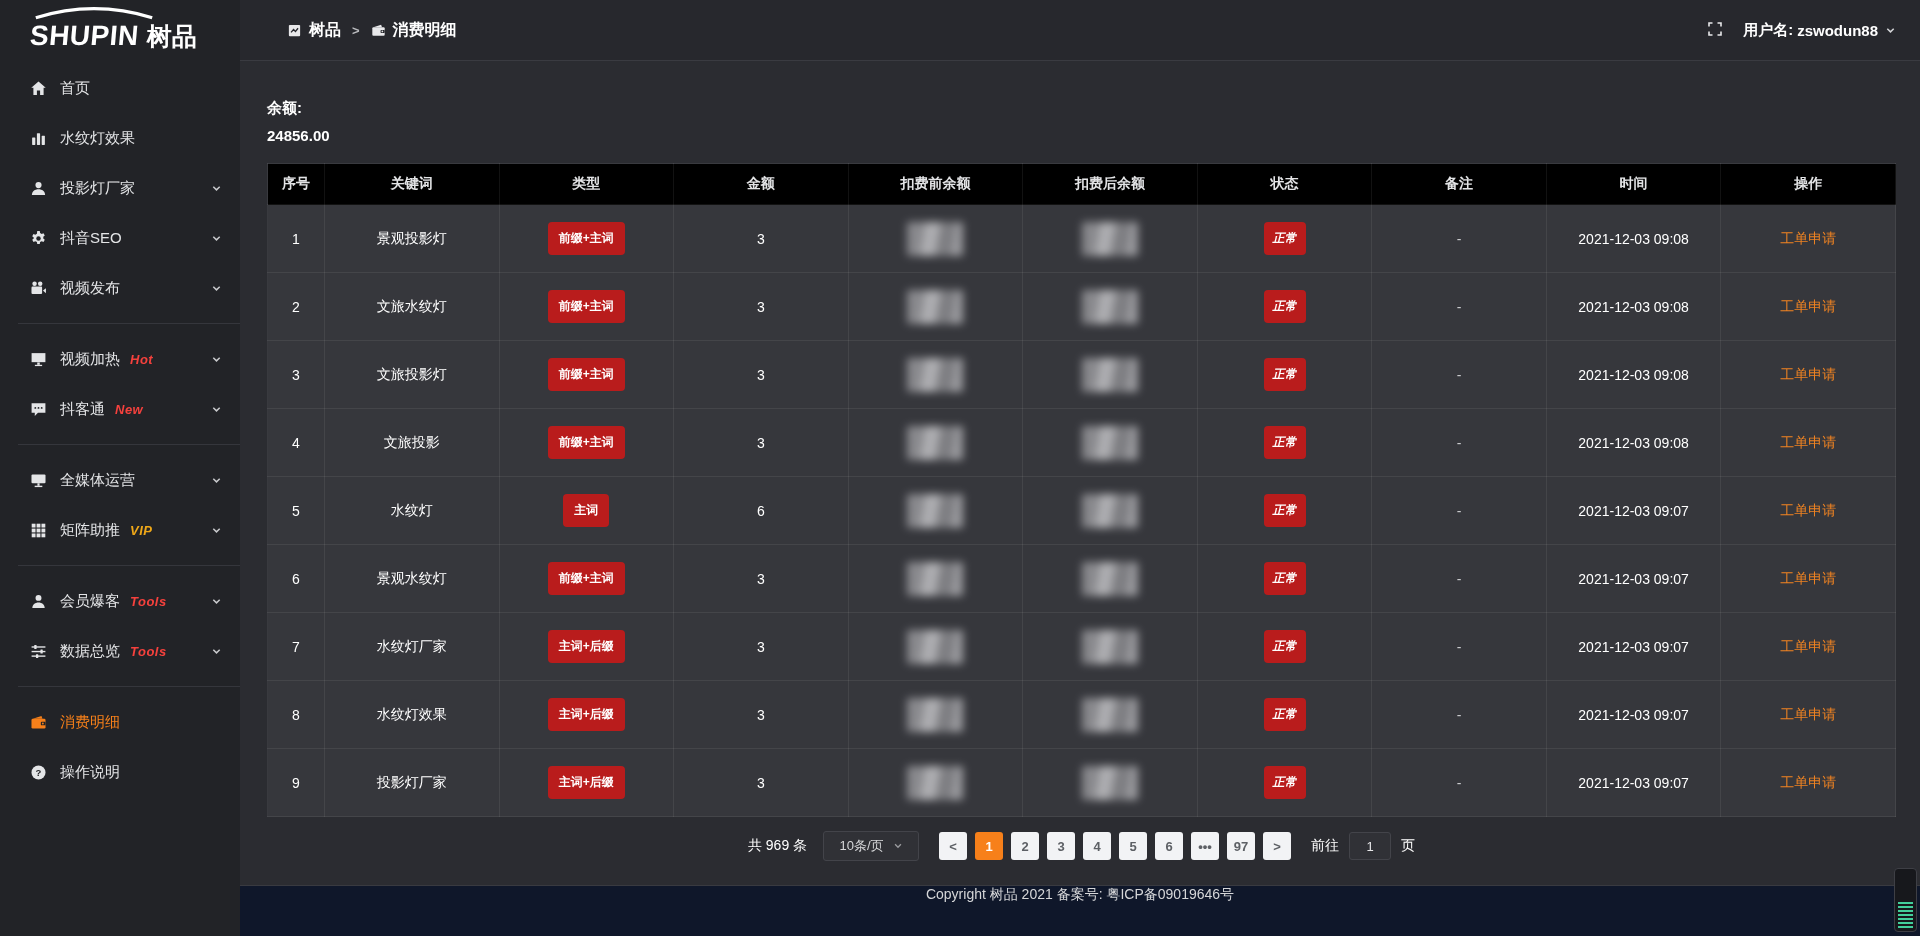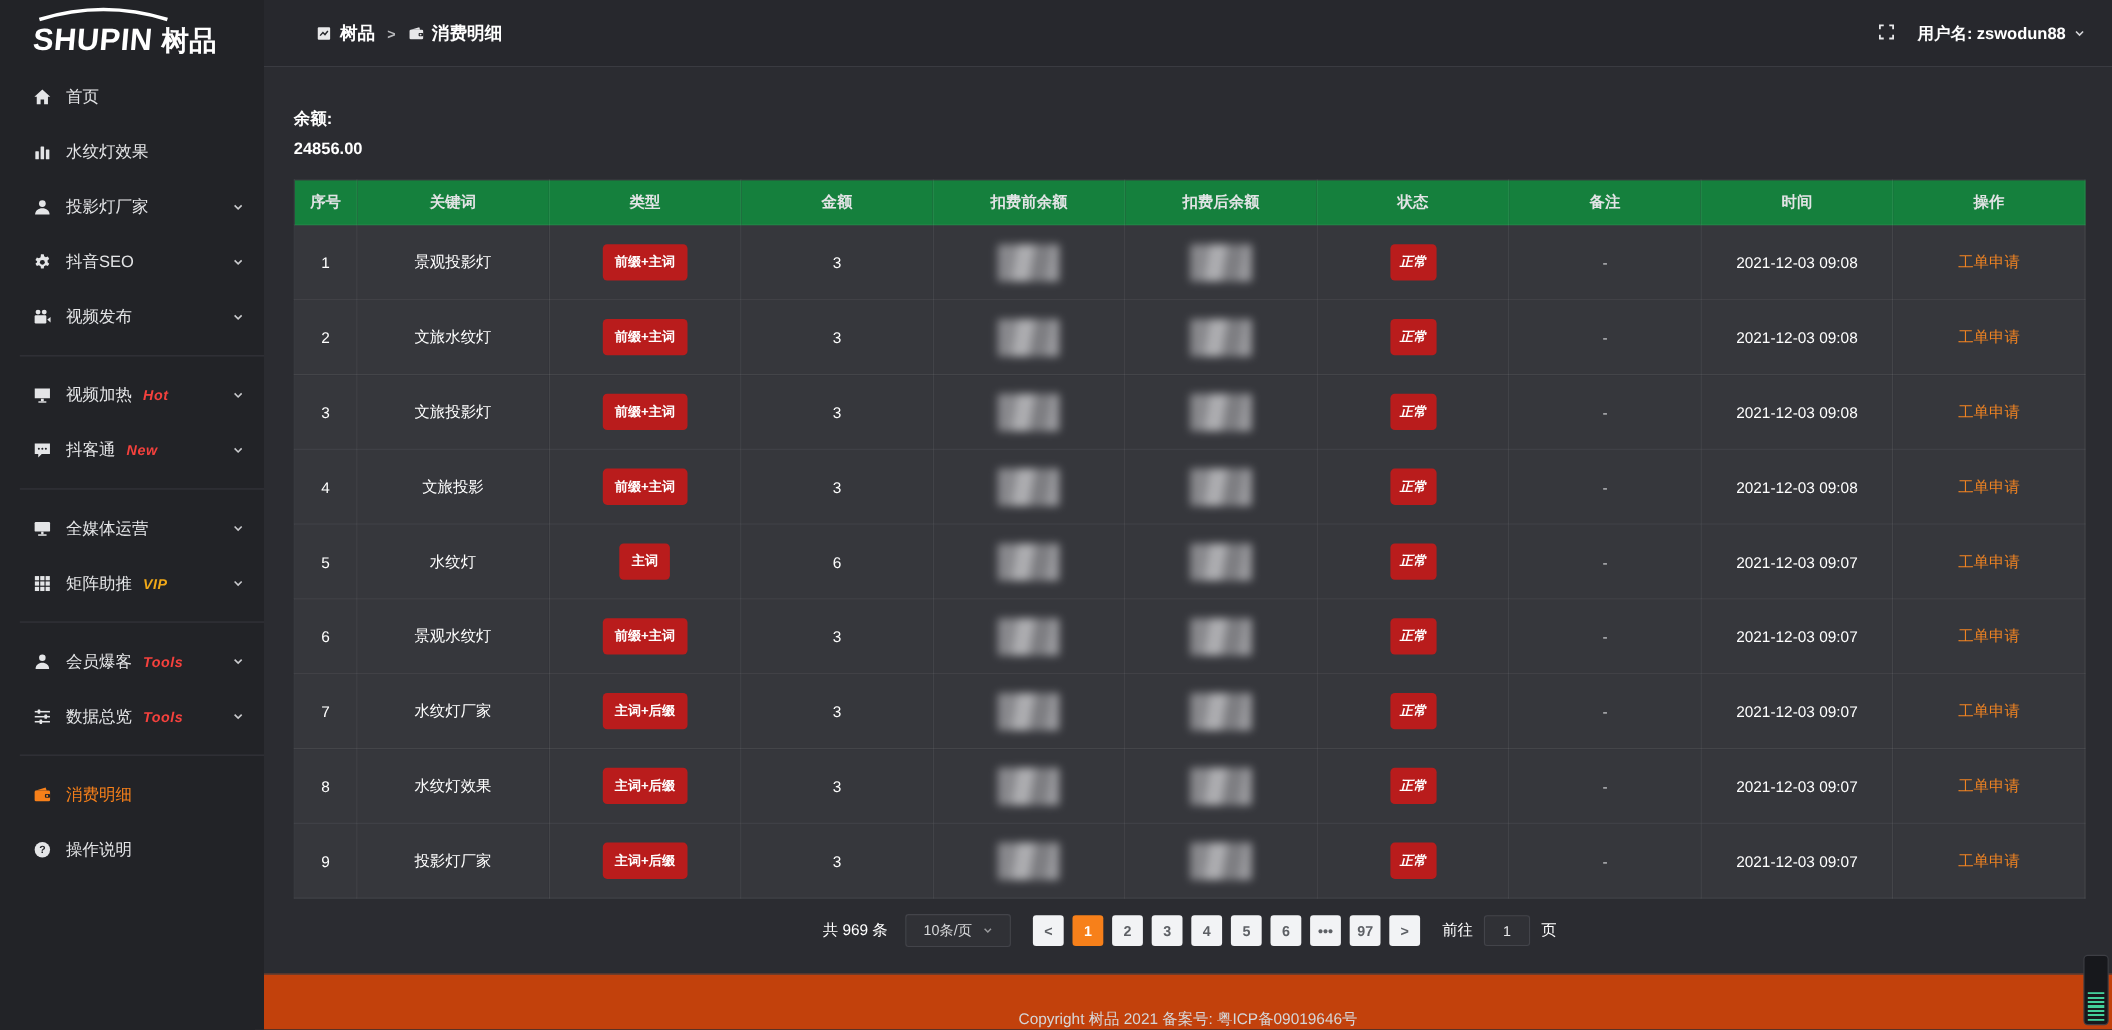--- a/index.html
+++ b/index.html
@@ -42,42 +42,42 @@
   .fs-icon svg { width: 100%; height: 100%; }
   .user-wrap { display: flex; align-items: center; gap: 4px; cursor: pointer; font-weight: bold; }
   .user-chev { width: 11px; height: 11px; color: #d5d6d9; display: inline-flex; margin-left: 3px; }
   .user-chev svg { width: 100%; height: 100%; }
 
   
   .content { position: absolute; left: 240px; right: 0; top: 62px; bottom: 51px; padding: 0 24px 0 27px; }
   .balance { margin-top: 37px; font-size: 15px; font-weight: bold; display: flex; gap: 9px; flex-direction: column; }
 
   table { width: 100%; border-collapse: collapse; table-layout: fixed; margin-top: 19px; }
-  thead th { background: #15803d; height: 41px; font-size: 14px; font-weight: bold; color: #e3e4e6; border: 1px solid rgba(255,255,255,.07); }
+  thead th { background: #000000; height: 41px; font-size: 14px; font-weight: bold; color: #e3e4e6; border: 1px solid rgba(255,255,255,.07); }
   tbody td { background: #36373c; height: 68px; text-align: center; vertical-align: middle; font-size: 14px; color: #fff; border: 1px solid rgba(255,255,255,.07); }
   .badge { display: inline-block; background: #b91c1c; color: #fff; font-size: 12px; border-radius: 4px; padding: 8px 11px; font-weight: bold; }
   .badge.status { padding: 8px 9px; font-style: italic; }
   .note-cell { color: #c9cacd; }
   .action-link { color: #ef8322; cursor: pointer; }
   .blurred { width: 56px; height: 34px; margin: 0 auto; filter: blur(4px); border-radius: 2px; opacity: .85;
     background: linear-gradient(100deg, #97979b 0 30%, #c2c2c5 30% 55%, #8a8a8e 55% 80%, #ababaf 80%); }
 
   
   .pagination { margin-top: 14px; display: flex; align-items: center; justify-content: center; gap: 8px; font-size: 14px; }
   .pg-total { margin-right: 8px; }
   .page-size { width: 96px; height: 30px; background: #303136; border: 1px solid #43444a; border-radius: 3px; display: flex; align-items: center; justify-content: center; gap: 9px; font-size: 13px; color: #d6d7d9; cursor: pointer; margin-right: 12px; }
   .ps-chev { width: 10px; height: 10px; color: #9a9b9e; display: inline-flex; }
   .ps-chev svg { width: 100%; height: 100%; }
   .pg-btn { min-width: 28px; height: 28px; padding: 0 5px; background: #f2f3f5; color: #5d6065; border-radius: 3px; display: flex; align-items: center; justify-content: center; font-size: 13px; font-weight: bold; cursor: pointer; }
   .pg-btn.active { background: #f7801a; color: #fff; }
   .pg-goto { display: flex; align-items: center; gap: 10px; margin-left: 12px; }
   .goto-input { width: 42px; height: 28px; background: #303136; border: 1px solid #43444a; border-radius: 3px; color: #e8e8ea; text-align: center; font-size: 13px; font-family: inherit; }
 
   
-  .footer { position: absolute; left: 240px; right: 0; bottom: 0; height: 51px; background: #c2410c; border-top: 1px solid #393a40; display: flex; align-items: flex-end; justify-content: center; font-size: 14px; color: #d5d6d8; }
+  .footer { position: absolute; left: 240px; right: 0; bottom: 0; height: 51px; background: #0f172a; border-top: 1px solid #393a40; display: flex; align-items: flex-start; justify-content: center; font-size: 14px; color: #d5d6d8; }
 
   .corner-widget { position: absolute; right: 3px; bottom: 4px; width: 23px; height: 64px; background: #17181c; border: 1px solid #3e3f45; border-radius: 4px; z-index: 5; }
   .corner-widget::after { content: ""; position: absolute; left: 3px; right: 3px; bottom: 3px; height: 26px;
     background: repeating-linear-gradient(to bottom, #43cf9b 0 2px, transparent 2px 4px); }
 </style>
 </head>
 <body>
 
 <aside class="sidebar">
   <div class="logo">

